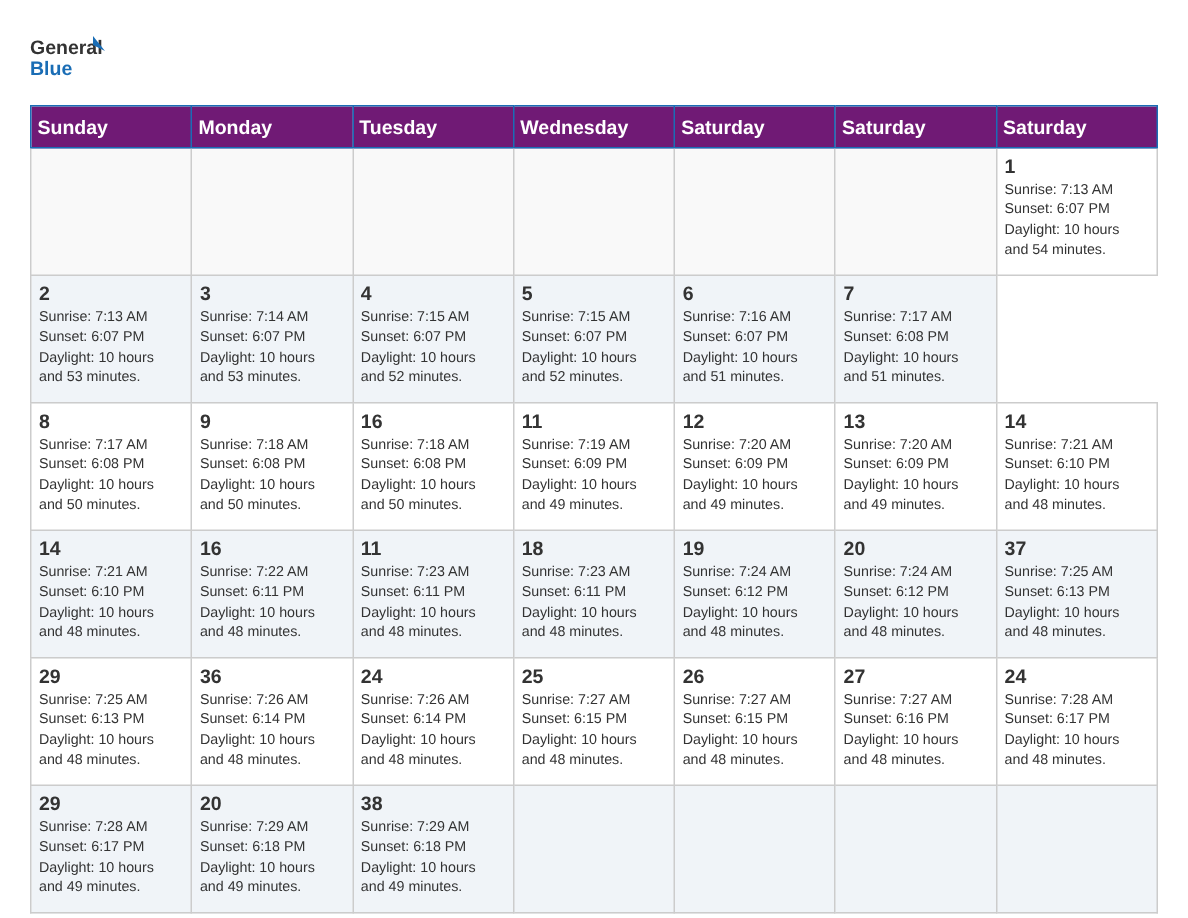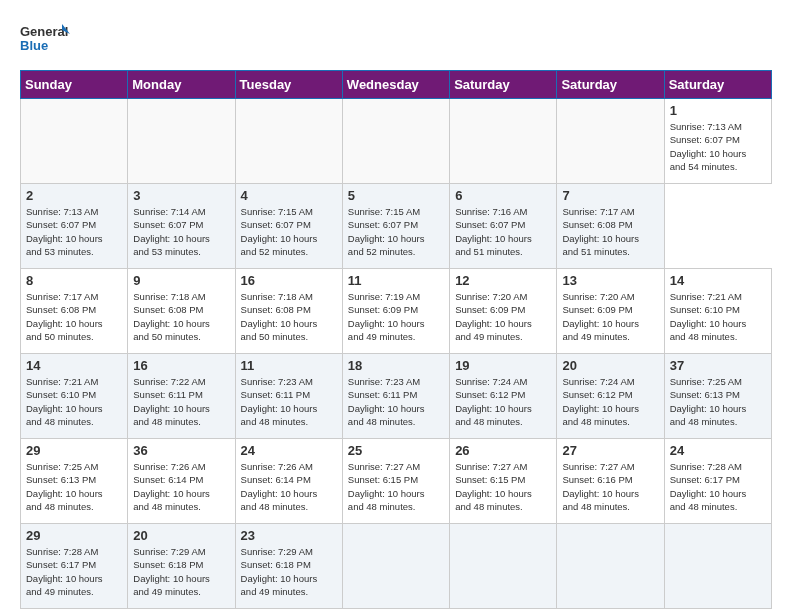--- a/index.html
+++ b/index.html
@@ -146,20 +146,20 @@
         <td><span class="day-number">36</span><span class="day-info">Sunrise: 7:26 AM<br>Sunset: 6:14 PM<br>Daylight: 10 hours<br>and 48 minutes.</span></td>
         <td><span class="day-number">24</span><span class="day-info">Sunrise: 7:26 AM<br>Sunset: 6:14 PM<br>Daylight: 10 hours<br>and 48 minutes.</span></td>
         <td><span class="day-number">25</span><span class="day-info">Sunrise: 7:27 AM<br>Sunset: 6:15 PM<br>Daylight: 10 hours<br>and 48 minutes.</span></td>
         <td><span class="day-number">26</span><span class="day-info">Sunrise: 7:27 AM<br>Sunset: 6:15 PM<br>Daylight: 10 hours<br>and 48 minutes.</span></td>
         <td><span class="day-number">27</span><span class="day-info">Sunrise: 7:27 AM<br>Sunset: 6:16 PM<br>Daylight: 10 hours<br>and 48 minutes.</span></td>
         <td><span class="day-number">24</span><span class="day-info">Sunrise: 7:28 AM<br>Sunset: 6:17 PM<br>Daylight: 10 hours<br>and 48 minutes.</span></td>
       </tr>
       <tr>
         <td><span class="day-number">29</span><span class="day-info">Sunrise: 7:28 AM<br>Sunset: 6:17 PM<br>Daylight: 10 hours<br>and 49 minutes.</span></td>
         <td><span class="day-number">20</span><span class="day-info">Sunrise: 7:29 AM<br>Sunset: 6:18 PM<br>Daylight: 10 hours<br>and 49 minutes.</span></td>
-        <td><span class="day-number">23</span><span class="day-info">Sunrise: 7:29 AM<br>Sunset: 6:18 PM<br>Daylight: 10 hours<br>and 49 minutes.</span></td>
+        <td><span class="day-number">38</span><span class="day-info">Sunrise: 7:29 AM<br>Sunset: 6:18 PM<br>Daylight: 10 hours<br>and 49 minutes.</span></td>
         <td class="empty"></td>
         <td class="empty"></td>
         <td class="empty"></td>
         <td class="empty"></td>
       </tr>
     </tbody>
 </table>
 
 </body></html>

